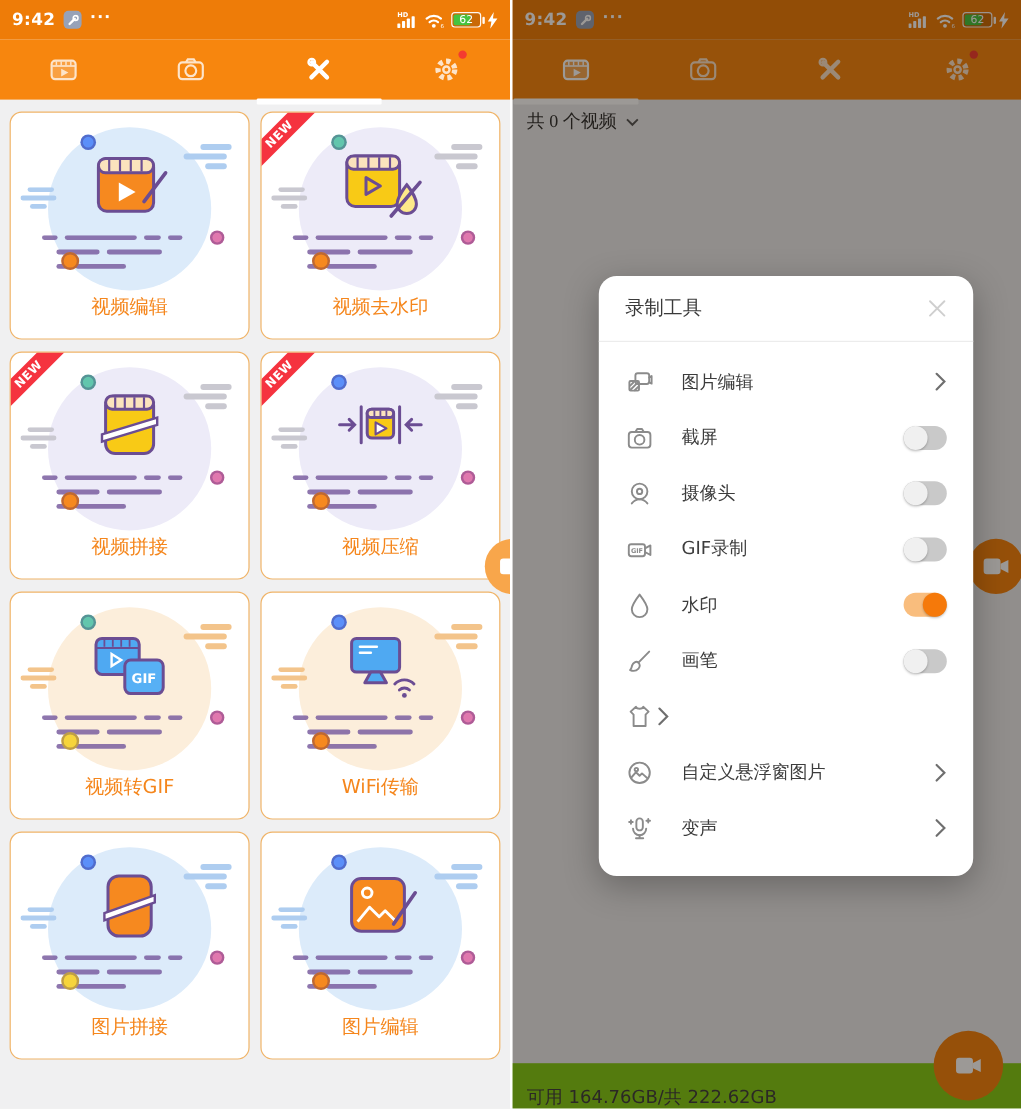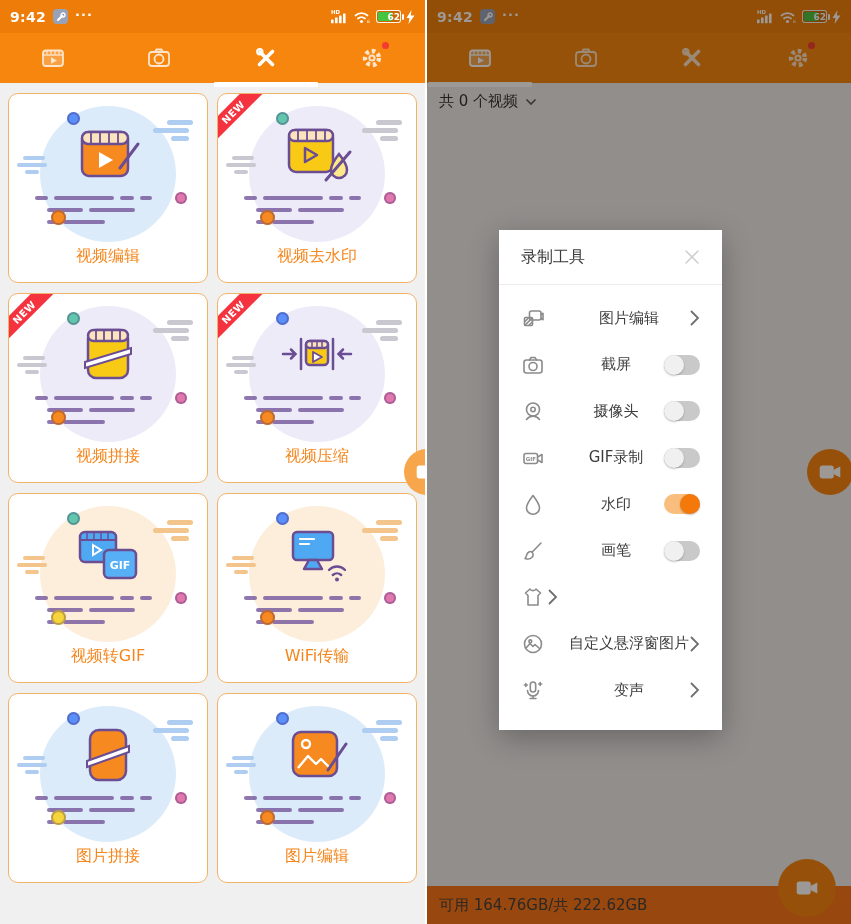--- a/index.html
+++ b/index.html
@@ -17,21 +17,21 @@
   .sb-time{font-size:14px;font-weight:700;letter-spacing:.3px;text-align:center;}
   .sb-badge{width:15px;height:15px;border-radius:4px;background:#97a2b8;display:flex;
             align-items:center;justify-content:center;}
   .sb-dots{font-size:13px;font-weight:700;letter-spacing:1px;margin-top:-4px;}
   .sb-right{margin-left:auto;display:flex;align-items:center;gap:5px;}
   .batt{width:25px;height:13px;border:1px solid rgba(255,255,255,.95);border-radius:3px;
         position:relative;background:rgba(0,0,0,.15);}
   .batt::after{content:"";position:absolute;right:-4px;top:3px;width:2.5px;height:6px;
                background:rgba(255,255,255,.95);border-radius:1px;}
   .batt-fill{position:absolute;left:1px;top:1px;bottom:1px;width:62%;background:#46c33f;border-radius:1.5px;}
-  .batt-num{position:absolute;inset:0;font-size:9px;line-height:12px;text-align:right;color:#fff;font-weight:bold;}
+  .batt-num{position:absolute;inset:0;font-size:9px;line-height:12px;text-align:center;color:#fff;}
 
   
   .header{height:50px;background:#f7860e;display:flex;position:relative;z-index:2;}
   .tab{flex:1;display:flex;align-items:center;justify-content:center;position:relative;cursor:pointer;}
   .tab .ticon{opacity:.78;display:flex;}
   .tab.active .ticon{opacity:1;}
   .tab-badge-dot{position:absolute;top:9px;right:calc(50% - 17px);width:7px;height:7px;
                  border-radius:50%;background:#f43b30;}
   .indicator{position:absolute;bottom:-4px;height:5px;width:104px;background:#fff;
              border-radius:1px;z-index:3;}
@@ -62,31 +62,31 @@
                   background:#f5333f;color:#fff;font-size:10px;font-weight:700;
                   transform:rotate(-45deg);left:-26px;top:11px;padding:2.5px 0;letter-spacing:.5px;}
   .edge-fab{position:absolute;width:46px;height:46px;border-radius:50%;
             display:flex;align-items:center;justify-content:center;z-index:5;cursor:pointer;}
   .edge-fab.on-left{right:-25px;top:449px;background:#f8a64b;}
   .edge-fab.on-right{right:-2px;top:449px;background:#f5820d;}
 
   
   .r-content{position:absolute;top:83px;left:0;right:0;bottom:0;background:#ededee;}
   .count-row{height:37px;display:flex;align-items:center;gap:7px;padding:0 12px;
-             color:#2f2f2f;font-size:15px;cursor:pointer;}
-  .storage-bar{position:absolute;left:0;right:0;bottom:0;height:38px;background:#f97316;
-               display:flex;align-items:center;padding:0 12px;font-size:15px;color:#3d3d3d;}
+             color:#2f2f2f;font-size:15px;cursor:pointer;font-family:Liberation Serif, serif;}
+  .storage-bar{position:absolute;left:0;right:0;bottom:0;height:38px;background:#84cc16;
+               display:flex;align-items:flex-end;padding:0 12px;font-size:15px;color:#3d3d3d;}
   .fab-big{position:absolute;right:15px;bottom:7px;width:58px;height:58px;border-radius:50%;
            background:#f5820d;display:flex;align-items:center;justify-content:center;
            z-index:5;cursor:pointer;}
 
   
   .dim{position:absolute;inset:0;background:rgba(18,11,4,.42);z-index:10;}
-  .modal{position:absolute;left:72px;top:230px;width:223px;background:#fff;border-radius:0;
-         z-index:20;box-shadow:0 8px 28px rgba(0,0,0,.28);text-align:center;}
+  .modal{position:absolute;left:72px;top:230px;width:312px;background:#fff;border-radius:15px;
+         z-index:20;box-shadow:0 8px 28px rgba(0,0,0,.28);}
   .modal-head{display:flex;align-items:center;justify-content:space-between;
               padding:0 22px;height:55px;border-bottom:1px solid #ececec;}
   .modal-title{font-size:16px;color:#3a3a3a;}
   .modal-close{display:flex;cursor:pointer;}
   .modal-body{padding:10px 22px 16px;}
   .m-row{height:46.5px;display:flex;align-items:center;}
   .m-icon{width:27px;display:flex;align-items:center;}
   .m-label{margin-left:20px;font-size:15px;color:#3c3c3c;flex:1;}
   .m-ctrl{display:flex;align-items:center;}
   .toggle{width:36px;height:20px;border-radius:10px;background:#c9c9c9;position:relative;cursor:pointer;}

